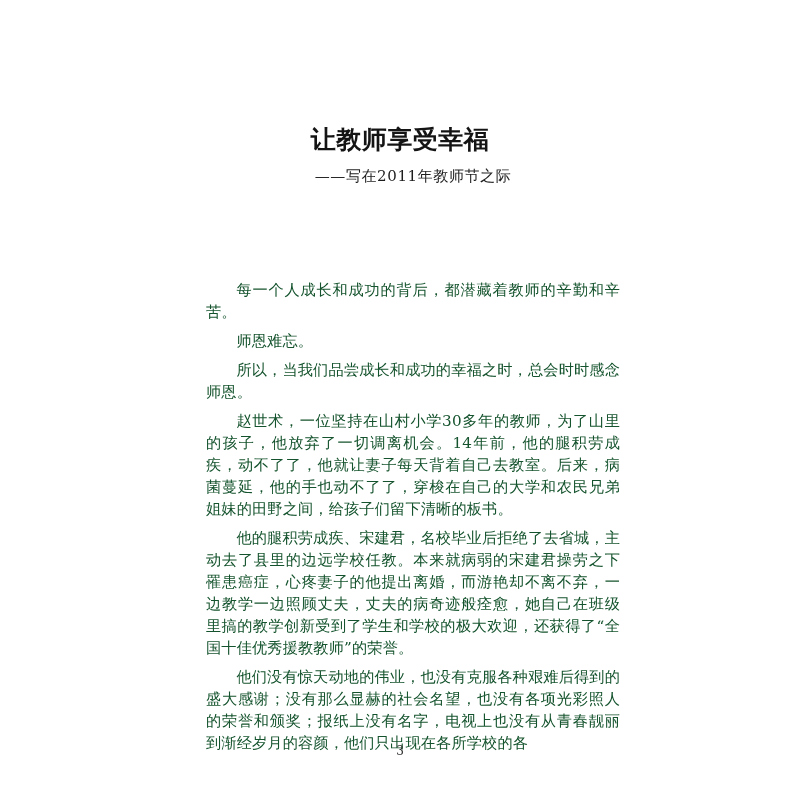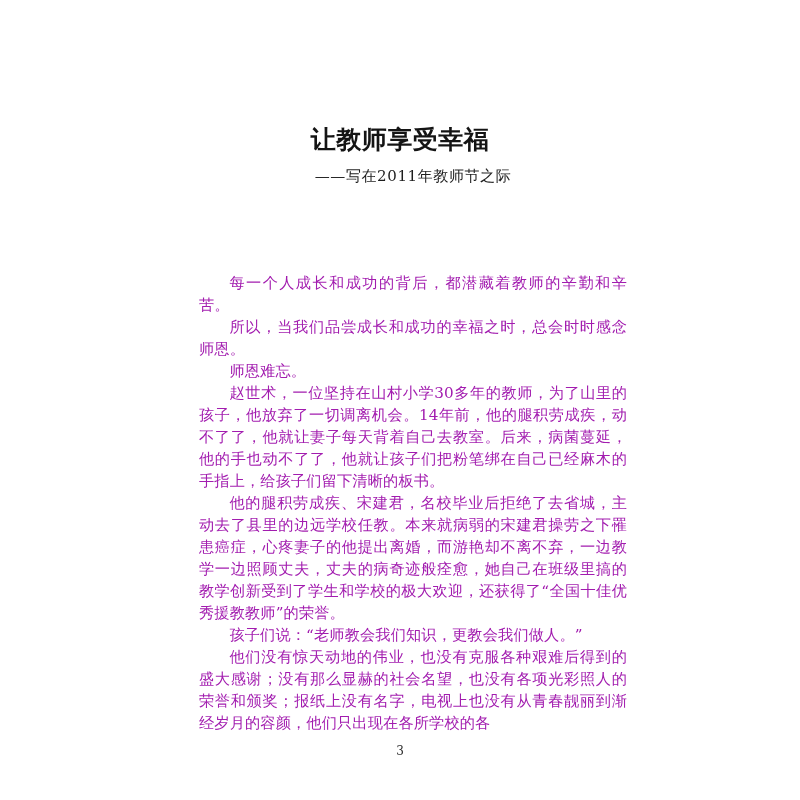--- a/index.html
+++ b/index.html
@@ -48,24 +48,24 @@
   }
 
   
   .body-block {
     position: absolute;
     left: 199px;
     top: 272px;
     width: 428px;
   }
   .para {
-    margin: 0;
+    margin: 7px;
     font-size: 15.2px;
     line-height: 22px;
-    color: #a21caf;
+    color: #14532d;
     text-align: justify;
     text-justify: inter-ideograph;
     letter-spacing: 0.15px;
     text-indent: 2em;
   }
 
   
   .folio {
     position: absolute;
     left: 0;
@@ -82,23 +82,22 @@
 
 <div id="page">
 
   <div class="title-block">
     <h1 class="doc-title">让教师享受幸福</h1>
     <div class="doc-subtitle">——写在2011年教师节之际</div>
   </div>
 
   <div class="body-block">
     <p class="para">每一个人成长和成功的背后，都潜藏着教师的辛勤和辛苦。</p>
+    <p class="para">师恩难忘。</p>
     <p class="para">所以，当我们品尝成长和成功的幸福之时，总会时时感念师恩。</p>
-    <p class="para">师恩难忘。</p>
-    <p class="para">赵世术，一位坚持在山村小学30多年的教师，为了山里的孩子，他放弃了一切调离机会。14年前，他的腿积劳成疾，动不了了，他就让妻子每天背着自己去教室。后来，病菌蔓延，他的手也动不了了，他就让孩子们把粉笔绑在自己已经麻木的手指上，给孩子们留下清晰的板书。</p>
+    <p class="para">赵世术，一位坚持在山村小学30多年的教师，为了山里的孩子，他放弃了一切调离机会。14年前，他的腿积劳成疾，动不了了，他就让妻子每天背着自己去教室。后来，病菌蔓延，他的手也动不了了，穿梭在自己的大学和农民兄弟姐妹的田野之间，给孩子们留下清晰的板书。</p>
     <p class="para">他的腿积劳成疾、宋建君，名校毕业后拒绝了去省城，主动去了县里的边远学校任教。本来就病弱的宋建君操劳之下罹患癌症，心疼妻子的他提出离婚，而游艳却不离不弃，一边教学一边照顾丈夫，丈夫的病奇迹般痊愈，她自己在班级里搞的教学创新受到了学生和学校的极大欢迎，还获得了“全国十佳优秀援教教师”的荣誉。</p>
-    <p class="para">孩子们说：“老师教会我们知识，更教会我们做人。”</p>
     <p class="para">他们没有惊天动地的伟业，也没有克服各种艰难后得到的盛大感谢；没有那么显赫的社会名望，也没有各项光彩照人的荣誉和颁奖；报纸上没有名字，电视上也没有从青春靓丽到渐经岁月的容颜，他们只出现在各所学校的各</p>
   </div>
 
   <div class="folio">3</div>
 
 </div>
 
 </body></html>

